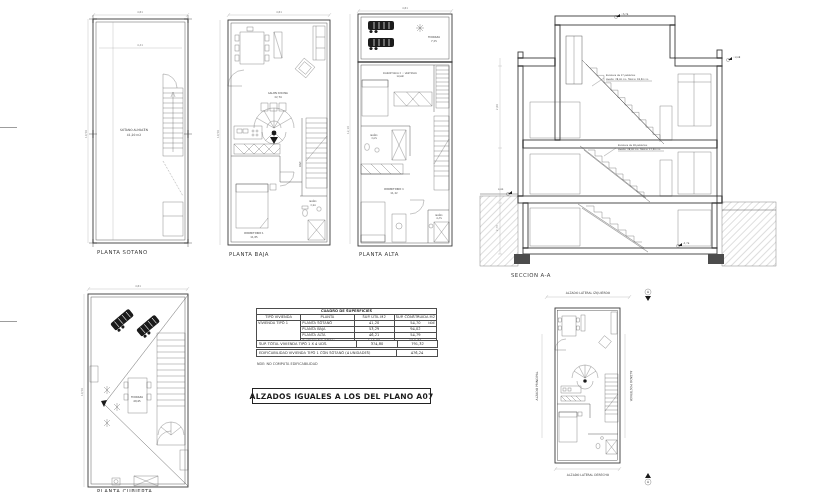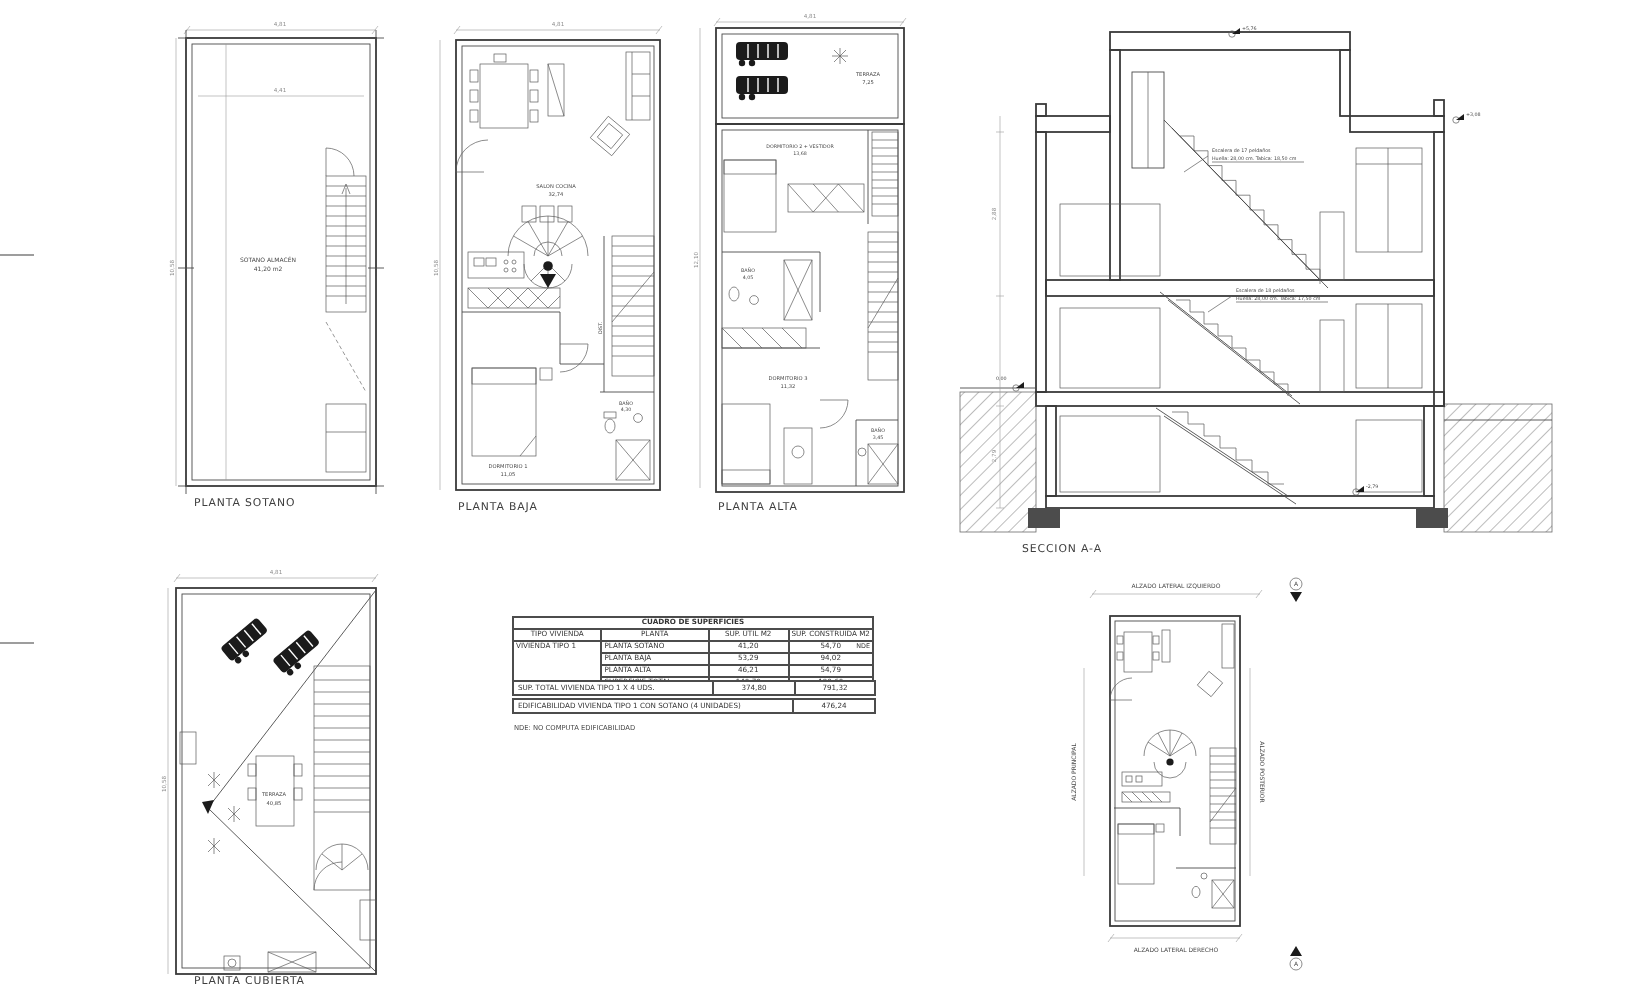--- a/index.html
+++ b/index.html
@@ -589,20 +589,21 @@
     <span class="brnum" style="flex:1">791,32</span>
   </div>
 
   <div class="boxrow" style="left:256px;top:349px;width:180px">
     <span class="brlabel" style="width:137px">EDIFICABILIDAD VIVIENDA TIPO 1 CON SOTANO (4 UNIDADES)</span>
     <span class="brnum" style="flex:1">476,24</span>
   </div>
 
   <div class="tnote" style="left:257px;top:362px">NDE:  NO COMPUTA EDIFICABILIDAD</div>
 
+  <div class="callout">ALZADOS IGUALES A LOS DEL PLANO A07</div>
 
   <svg style="left:528px;top:286px" width="150" height="206" viewBox="0 0 150 206">
     <g>
       <line class="d" x1="18" y1="11" x2="102" y2="11"></line>
       <line class="d" x1="17" y1="13" x2="20" y2="9"></line>
         <line class="d" x1="100" y1="13" x2="103" y2="9"></line>
       <text class="t3" x="60" y="8" text-anchor="middle">ALZADO LATERAL IZQUIERDO</text>
       <line class="d" x1="27" y1="183" x2="92" y2="183"></line>
       <line class="d" x1="26" y1="185" x2="29" y2="181"></line>
         <line class="d" x1="90" y1="185" x2="93" y2="181"></line>

